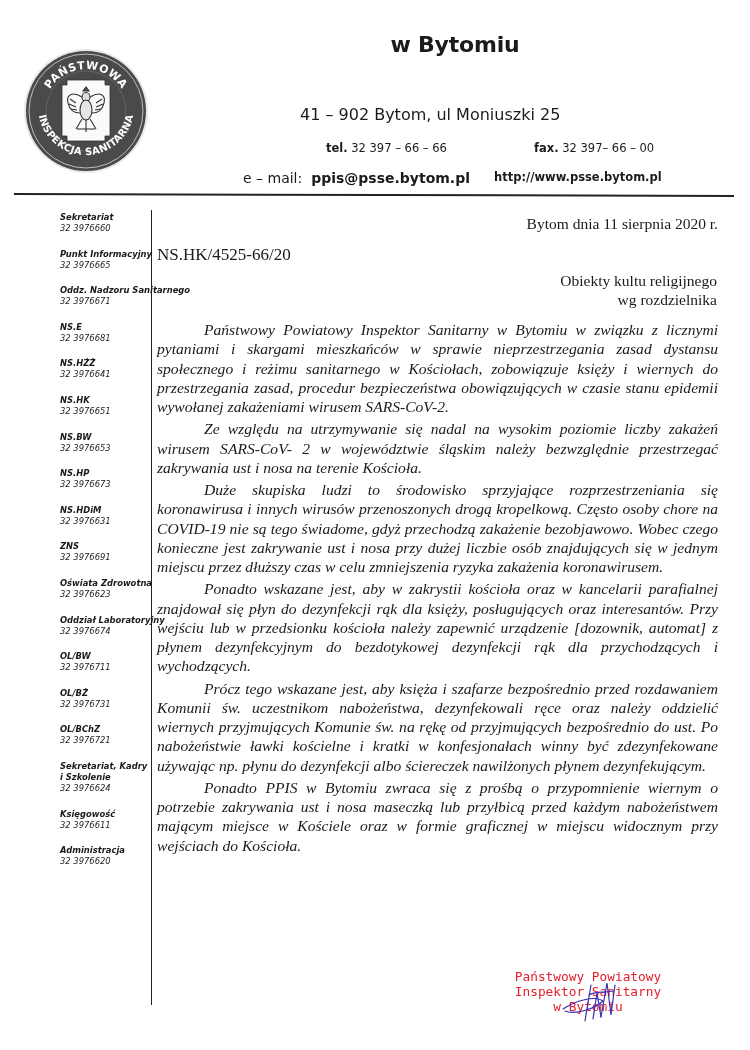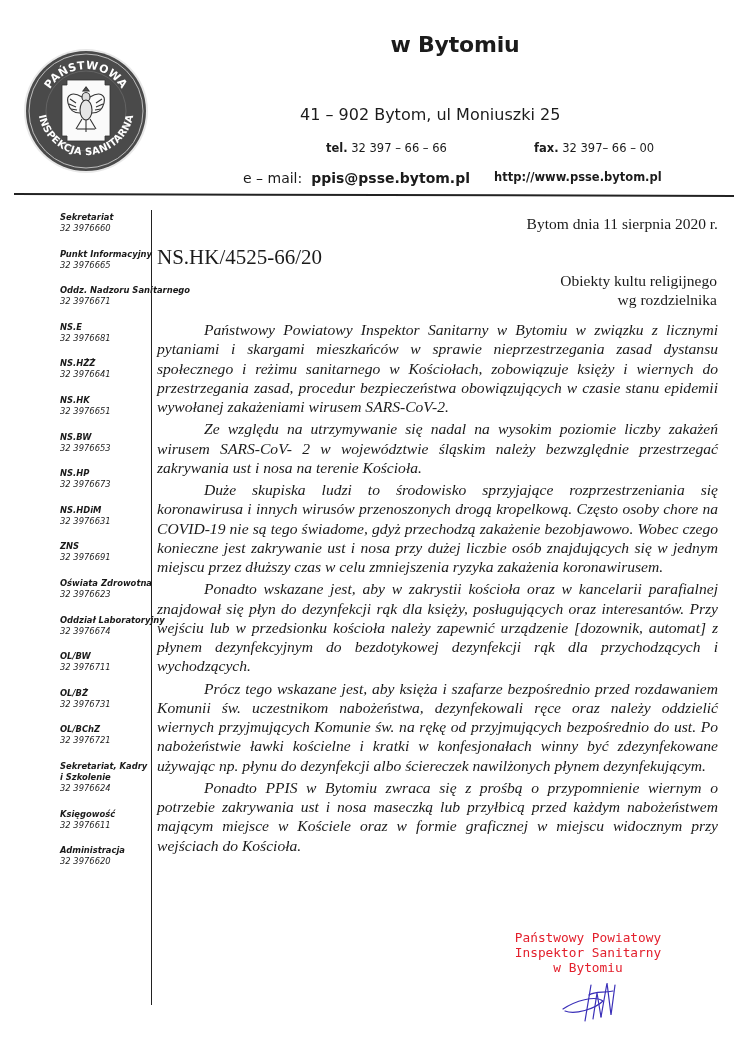--- a/index.html
+++ b/index.html
@@ -24,28 +24,28 @@
 
   
   .sidebar { left: 13px; top: 212px; width: 138px; font-family: "DejaVu Sans", sans-serif; margin-left: 47px; }
   .sb-item { margin-bottom: 14.6px; }
   .sb-name { font-size: 8.4px; font-style: italic; font-weight: bold; line-height: 11px; color: #1a1a1a; }
   .sb-phone { font-size: 8.4px; font-style: italic; line-height: 11px; color: #222; }
 
   
   .serif { font-family: "Liberation Serif", "DejaVu Serif", serif; }
   .date { right: 32px; top: 215px; font-size: 15.5px; }
-  .ref { left: 157px; top: 245px; font-size: 21px; }
+  .ref { left: 157px; top: 245px; font-size: 17px; }
   .recip { right: 33px; top: 271px; font-size: 15.5px; text-align: right; line-height: 19px; }
 
   .letter { left: 157px; top: 320px; width: 561px; font-size: 15.6px; line-height: 19.3px; }
   .letter p { margin: 0 0 2.8px 0; text-indent: 47px; text-align: justify; font-style: italic; }
 
   
-  .stamp { left: 488px; top: 930px; width: 200px; text-align: center;
+  .stamp { left: 488px; top: 969px; width: 200px; text-align: center;
     font-family: "DejaVu Sans Mono", monospace; font-size: 12.8px; line-height: 15px; color: #e3202d; }
   .sig { left: 555px; top: 965px; width: 90px; height: 60px; }
 </style>
 </head>
 <body>
 
 <div class="abs logo">
   <svg width="128" height="128" viewBox="0 0 128 128">
     <defs>
       <path id="arcTop" d="M 22 64 A 42 42 0 0 1 106 64"></path>

